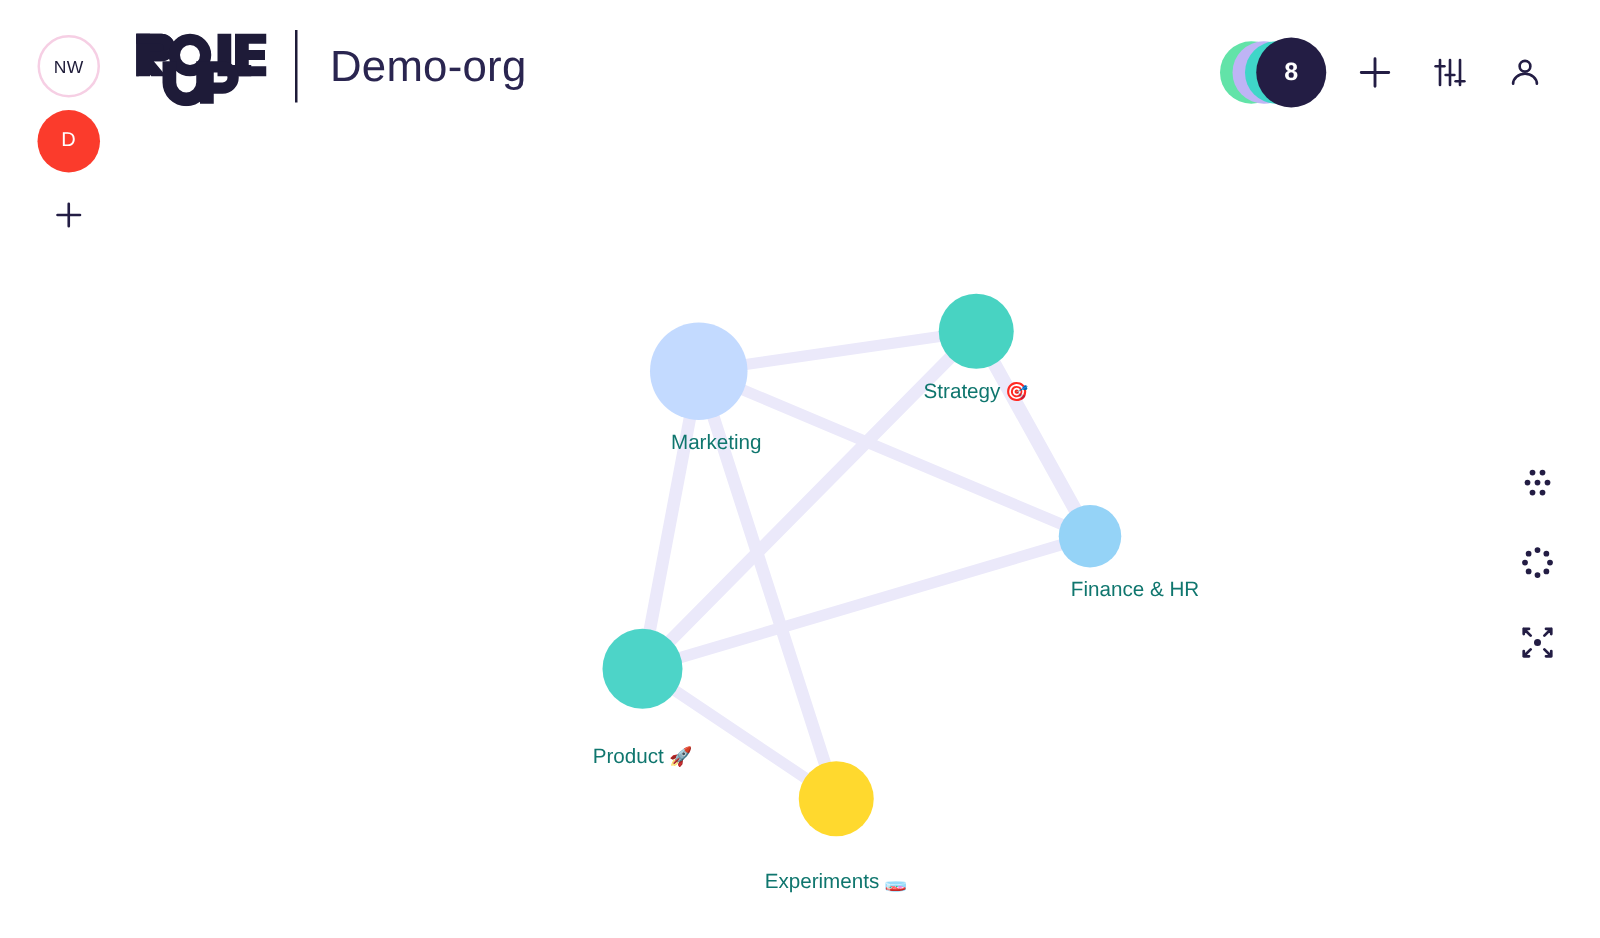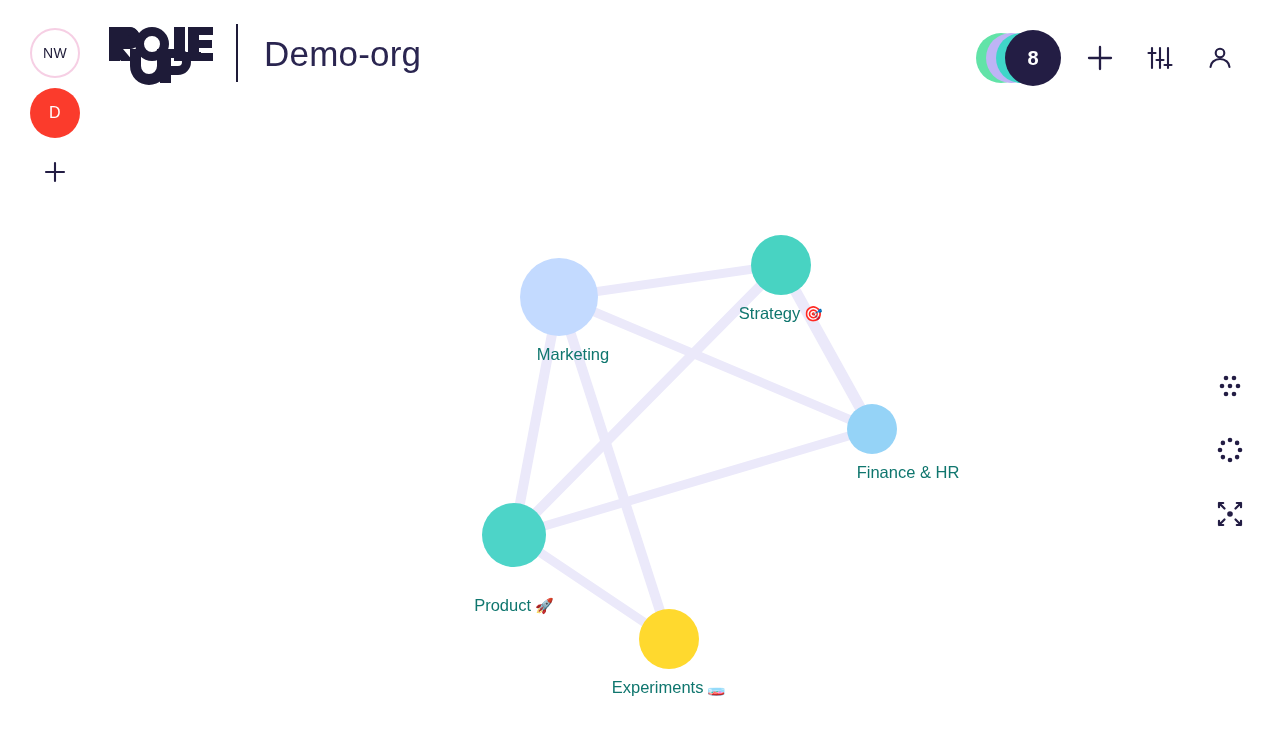--- a/index.html
+++ b/index.html
@@ -231,21 +231,21 @@
           <circle cx="872" cy="429" r="25" fill="#95d3f7" class="node-circle"></circle>
           <circle cx="514" cy="535" r="32" fill="#4dd4c8" class="node-circle"></circle>
           <circle cx="669" cy="639" r="30" fill="#ffd92e" class="node-circle"></circle>
         </g>
     </svg>
     <div id="labels-layer">
         <div class="node-label" style="left: 573px; top: 345px;"><span>Marketing</span></div>
         <div class="node-label" style="left: 781px; top: 304px;"><span>Strategy</span><span class="emo"> 🎯</span></div>
         <div class="node-label" style="left: 908px; top: 463px;"><span>Finance &amp; HR</span></div>
         <div class="node-label" style="left: 514px; top: 576px; margin-top: 20px;"><span>Product</span><span class="emo"> 🚀</span></div>
-        <div class="node-label" style="left: 669px; top: 678px;"><span>Experiments</span><span class="emo"> 🧫</span></div>
+        <div class="node-label" style="left: 669px; top: 696px;"><span>Experiments</span><span class="emo"> 🧫</span></div>
       </div>
   </div>
 
   <div class="topbar">
 
     <div class="rail">
       <div class="avatar ring">
         <span>NW</span>
       </div>
       <div class="avatar solid">

